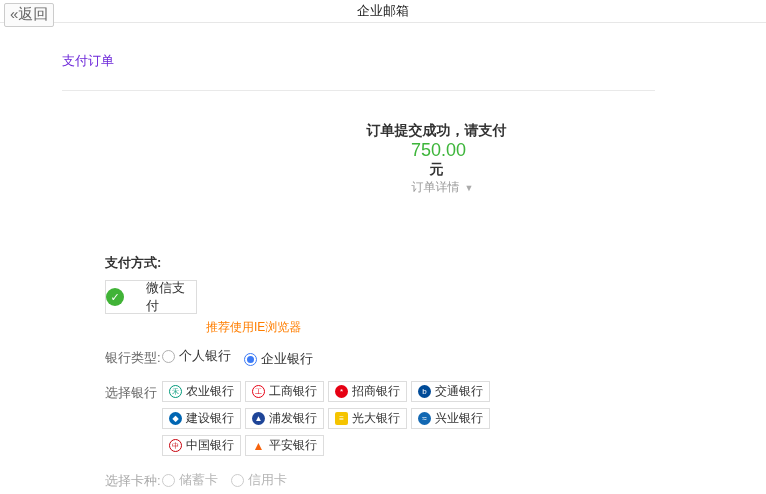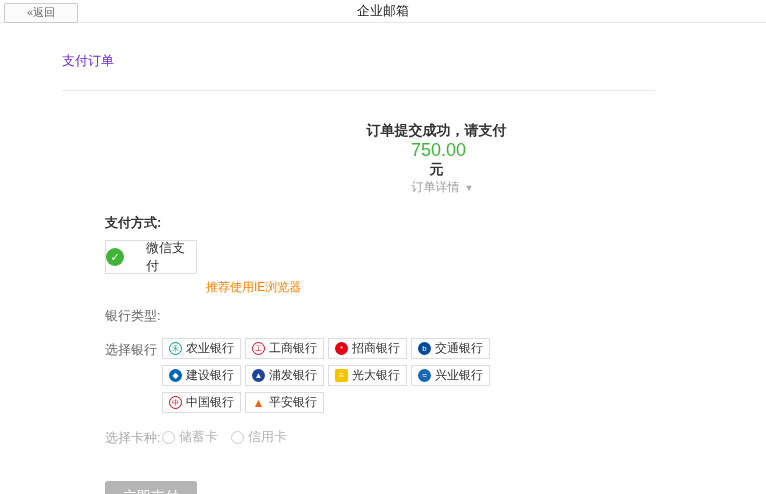--- a/index.html
+++ b/index.html
@@ -1,38 +1,38 @@
 <!DOCTYPE html>
 <html><head>
 <meta charset="utf-8">
 <style>
   * { margin:0; padding:0; box-sizing:border-box; }
   html,body { width:766px; height:494px; background:#fff; overflow:hidden;
     font-family:"Liberation Sans","DejaVu Sans",sans-serif; }
 
   
   .topbar { position:relative; height:23px; border-bottom:1px solid #e7e7e7; background:#fff; }
-  .back-btn { position:absolute; left:4px; top:3px; font-size:11px; color:#666;
-    border:1px solid #ccc; border-radius:2px; background:#fbfbfb; padding:1px 22px 2px; cursor:pointer; }
+  .back-btn { position:absolute; left:4px; top:3px; font-size:15px; color:#666;
+    border:1px solid #ccc; border-radius:2px; background:#fbfbfb; padding:1px 5px 2px; cursor:pointer; }
   .topbar-title { text-align:center; line-height:22px; font-size:13px; color:#222; }
 
   
   .page-title { margin:29px 0 0 62px; font-size:13px; color:#6d28d9; }
   .divider { margin:20px 0 0 62px; width:593px; border-top:1px solid #e9e9e9; }
 
   
   .order-row { margin:31px 0 0 107px; display:flex; align-items:center;flex-direction:column; }
   .order-success { font-size:14px; font-weight:bold; color:#333; }
   .order-amount { font-size:18px; color:#3db53a; margin:0 4px 0 8px; }
   .order-currency { font-size:14px; font-weight:bold; color:#333; }
   .order-details { margin-left:12px; font-size:12px; color:#999; cursor:pointer; display:inline-flex; align-items:center; }
   .order-details .arrow { font-size:9px; margin-left:5px; color:#aaa; }
 
   .form { margin-left:105px; }
-  .pm-label { margin-top:18px; font-size:13px; font-weight:bold; color:#333; }
+  .pm-label { margin-top:58px; font-size:13px; font-weight:bold; color:#333; }
 
   .method-row { margin-top:8px; display:flex; }
   .method-btn { width:92px; height:34px; border:1px solid #ddd; background:#fff;
     display:flex; align-items:center; gap:22px;
     font-size:13px; color:#333; cursor:pointer; position:relative; }
   .method-btn + .method-btn { margin-left:9px; }
   .method-btn.selected { border:2px solid #3c7bf6; }
   .wechat-icon { width:18px; height:18px; border-radius:50%; background:#41b337;
     display:inline-flex; align-items:center; justify-content:center; flex:0 0 auto; }
   .wechat-icon::after { content:"✓"; color:#fff; font-size:11px; font-weight:bold; }
@@ -101,20 +101,27 @@
     <div class="method-btn">
       <span class="wechat-icon"></span>
       <span>微信支付</span>
     </div>
   </div>
 
   <div class="ie-tip">推荐使用IE浏览器</div>
 
   <div class="form-row bank-type-row">
     <span class="row-label">银行类型:</span>
+    <span id="bank-type-options"><span class="radio">
+          <span class="circle"></span>
+          <span>个人银行</span>
+        </span><span class="radio selected">
+          <span class="circle"></span>
+          <span>企业银行</span>
+        </span></span>
   </div>
 
   <div class="form-row bank-select-row">
     <span class="row-label">选择银行</span>
     <span class="bank-grid" id="bank-grid">
         <span class="bank-btn">
           <span class="bicon" style="border: 1px solid rgb(0, 153, 122); color: rgb(0, 153, 122); font-size: 7px;">禾</span>
           <span>农业银行</span>
         </span>
         <span class="bank-btn">

